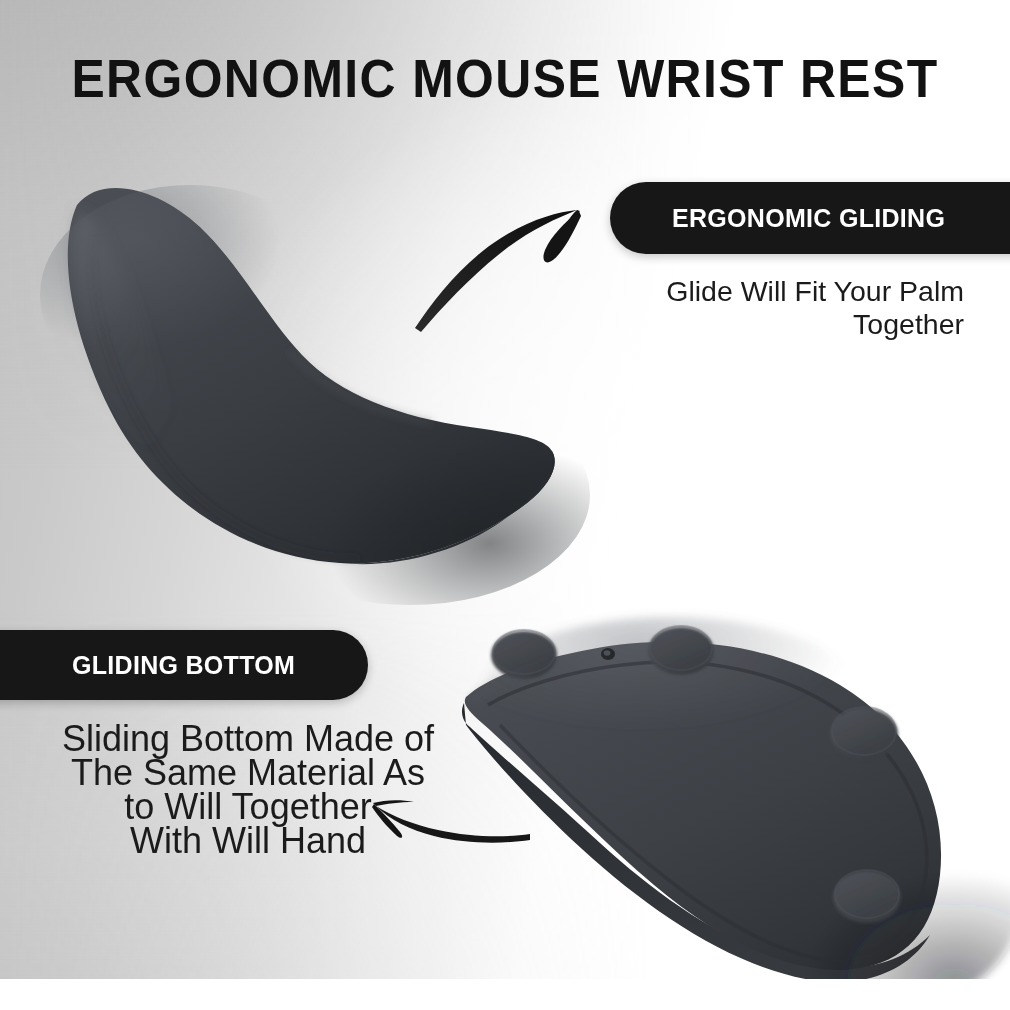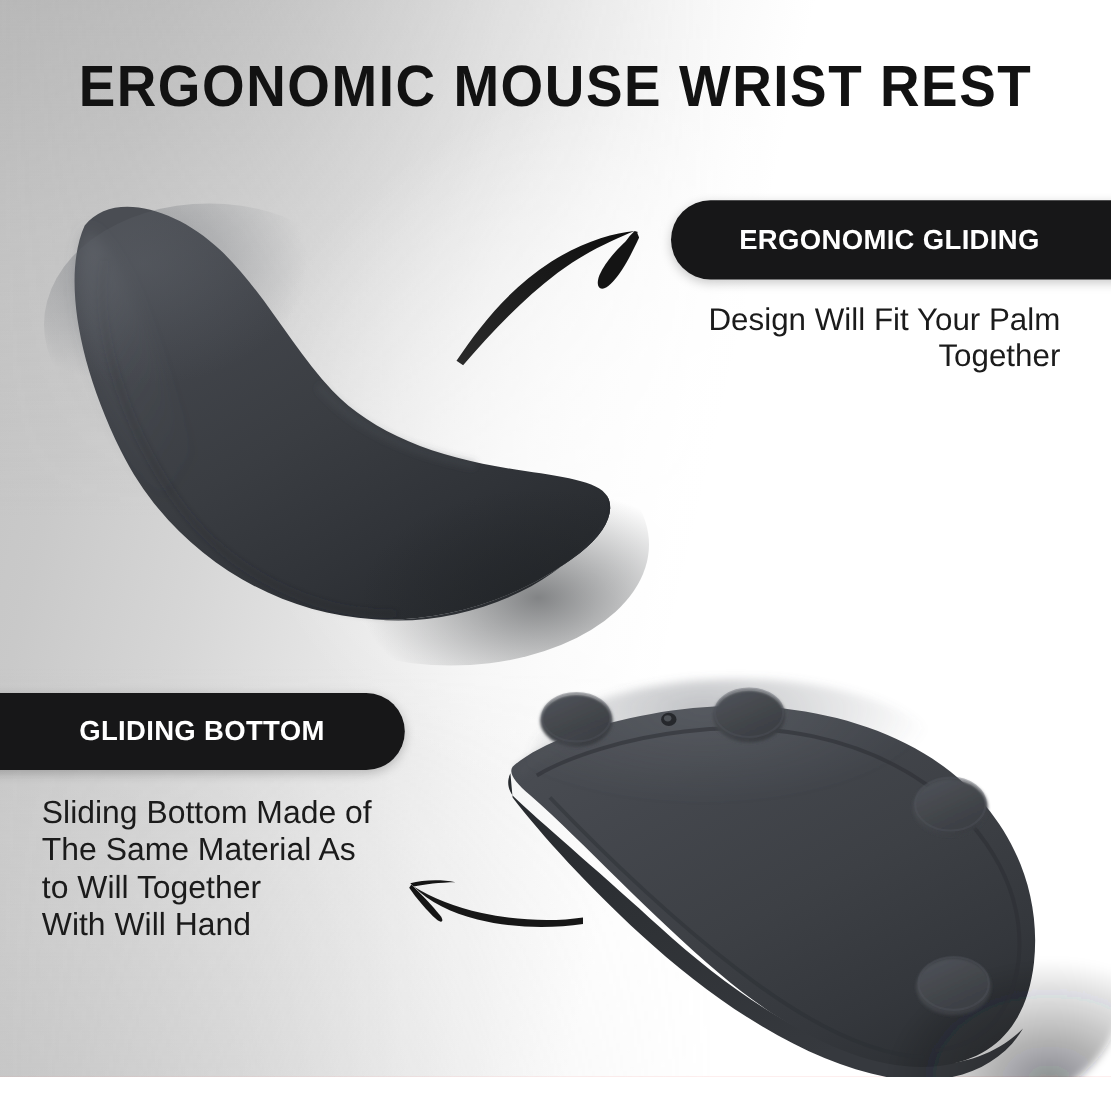--- a/index.html
+++ b/index.html
@@ -107,22 +107,22 @@
   .copy-right {
     right: 46px;
     top: 275px;
     width: 430px;
     text-align: right;
   }
   .copy-left {
     left: 38px;
     top: 722px;
     width: 420px;
-    text-align: left;
-    font-size: 29px;
+    text-align: center;
+    font-size: 36px;
     line-height: 34px;
   }
   .copy .line { display: block; white-space: nowrap; }
 
   
   .product { position: absolute; }
   .product svg { display: block; overflow: visible; }
 
   
   .arrow { position: absolute; }
@@ -231,21 +231,21 @@
                C 136 70, 140 76, 148 70
                C 156 64, 166 48, 176 26 Z" fill="#141414"></path>
     </svg>
   </div>
 
   <div class="badge badge-right">
     <span>ERGONOMIC GLIDING</span>
   </div>
 
   <div class="copy copy-right">
-    <span class="line">Design Will Fit Your Palm</span>
+    <span class="line">Glide Will Fit Your Palm</span>
     <span class="line">Together</span>
   </div>
 
   <div class="badge badge-left">
     <span>GLIDING BOTTOM</span>
   </div>
 
   <div class="copy copy-left">
     <span class="line">Sliding Bottom Made of</span>
     <span class="line">The Same Material As</span>

